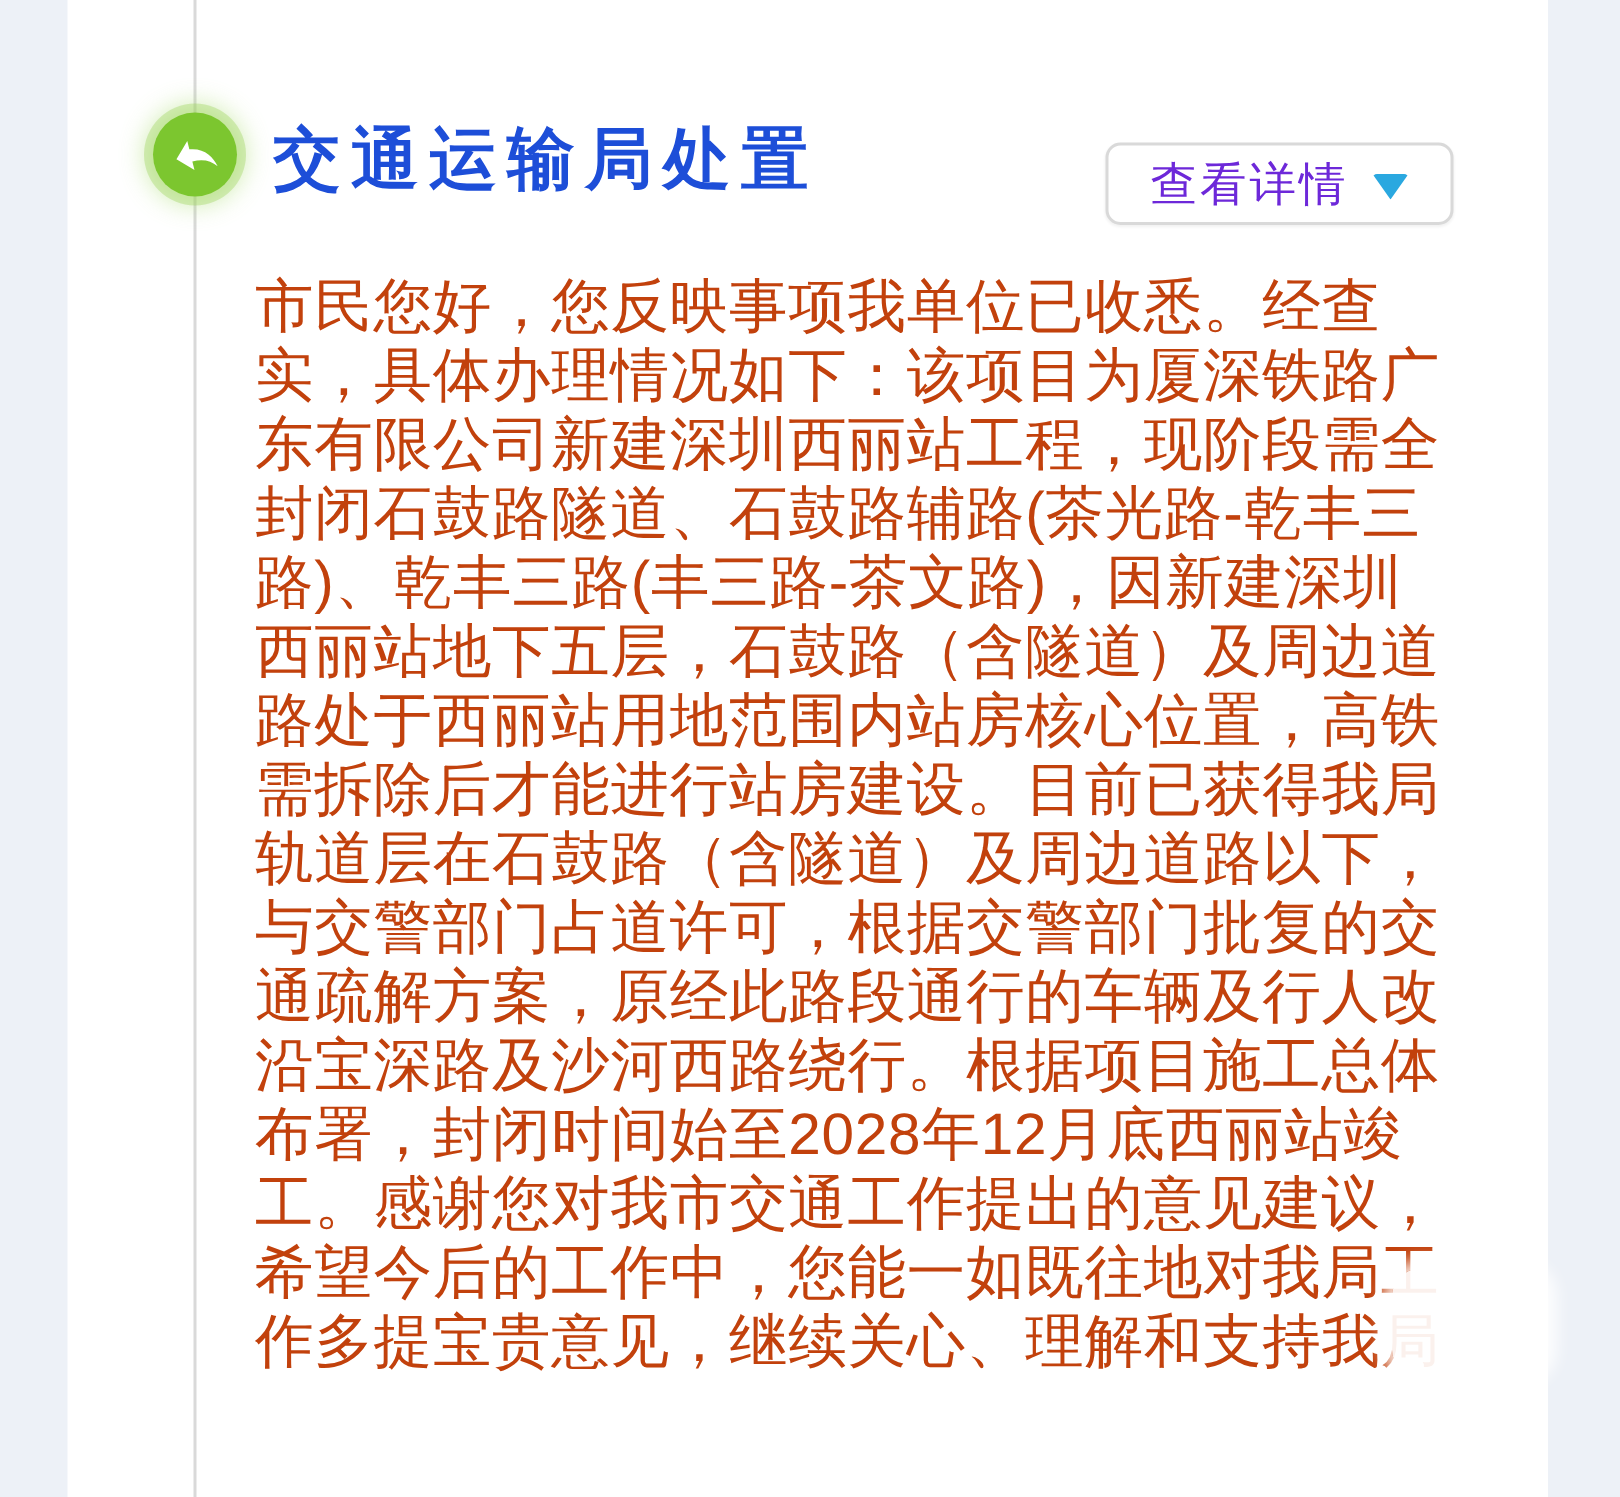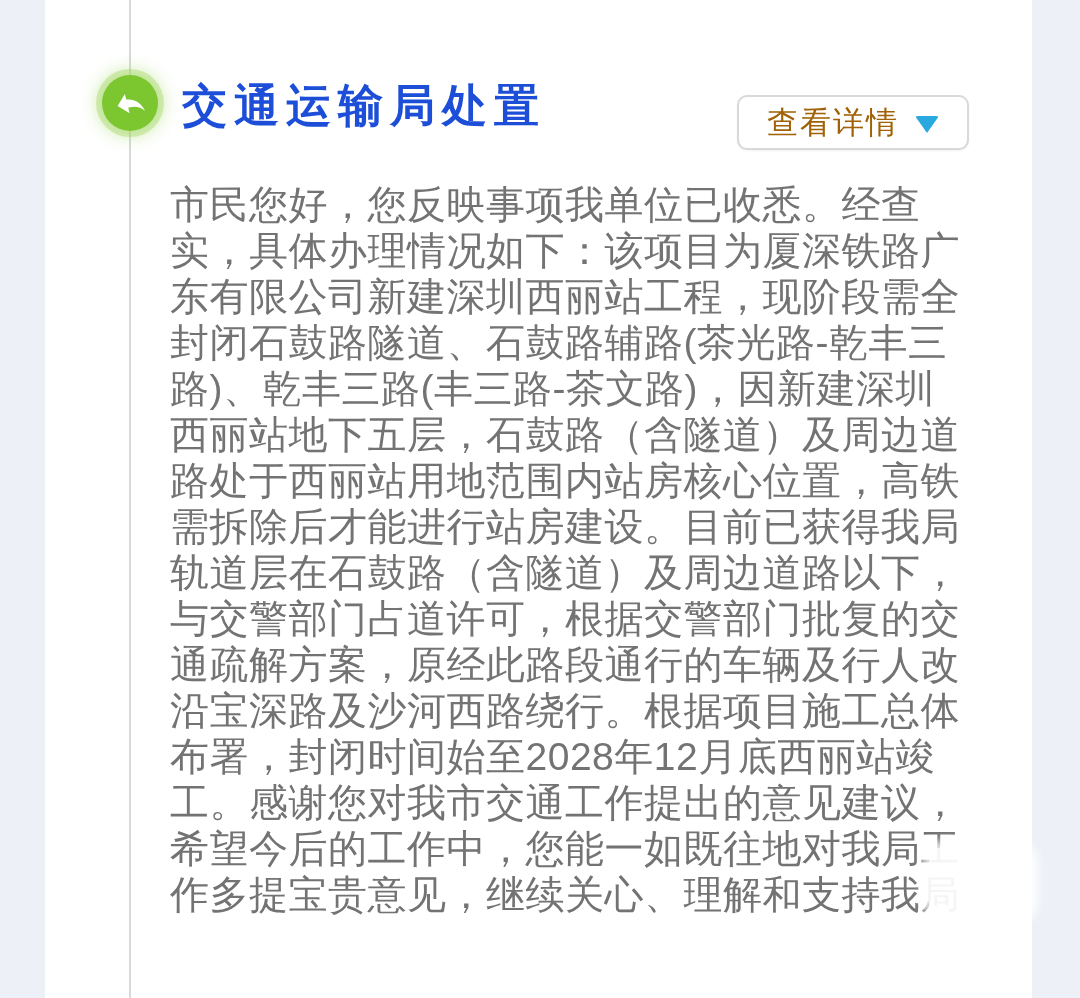--- a/index.html
+++ b/index.html
@@ -61,37 +61,37 @@
     border-radius: 10px;
     box-shadow: 0 1px 2px rgba(0,0,0,0.06);
     display: flex;
     align-items: center;
     justify-content: center;
     gap: 16px;
     cursor: pointer;
   }
   .details-button-label {
     font-size: 31px;
-    color: #a16207;
+    color: #6d28d9;
     letter-spacing: 2px;
     white-space: nowrap;
   }
   .triangle-down {
     width: 0; height: 0;
     border-left: 12px solid transparent;
     border-right: 12px solid transparent;
     border-top: 17px solid #2aa8e0;
     border-radius: 3px;
     margin-top: 3px;
   }
   .body-text {
     position: absolute;
     left: 170px; top: 182px;
     width: 815px;
-    color: #737373;
+    color: #c2410c;
   }
   .body-line {
     font-size: 39px;
     line-height: 46px;
     letter-spacing: 0.5px;
     white-space: nowrap;
   }
   .xhs-logo-blob {
     position: absolute;
     left: 928px; top: 846px;

